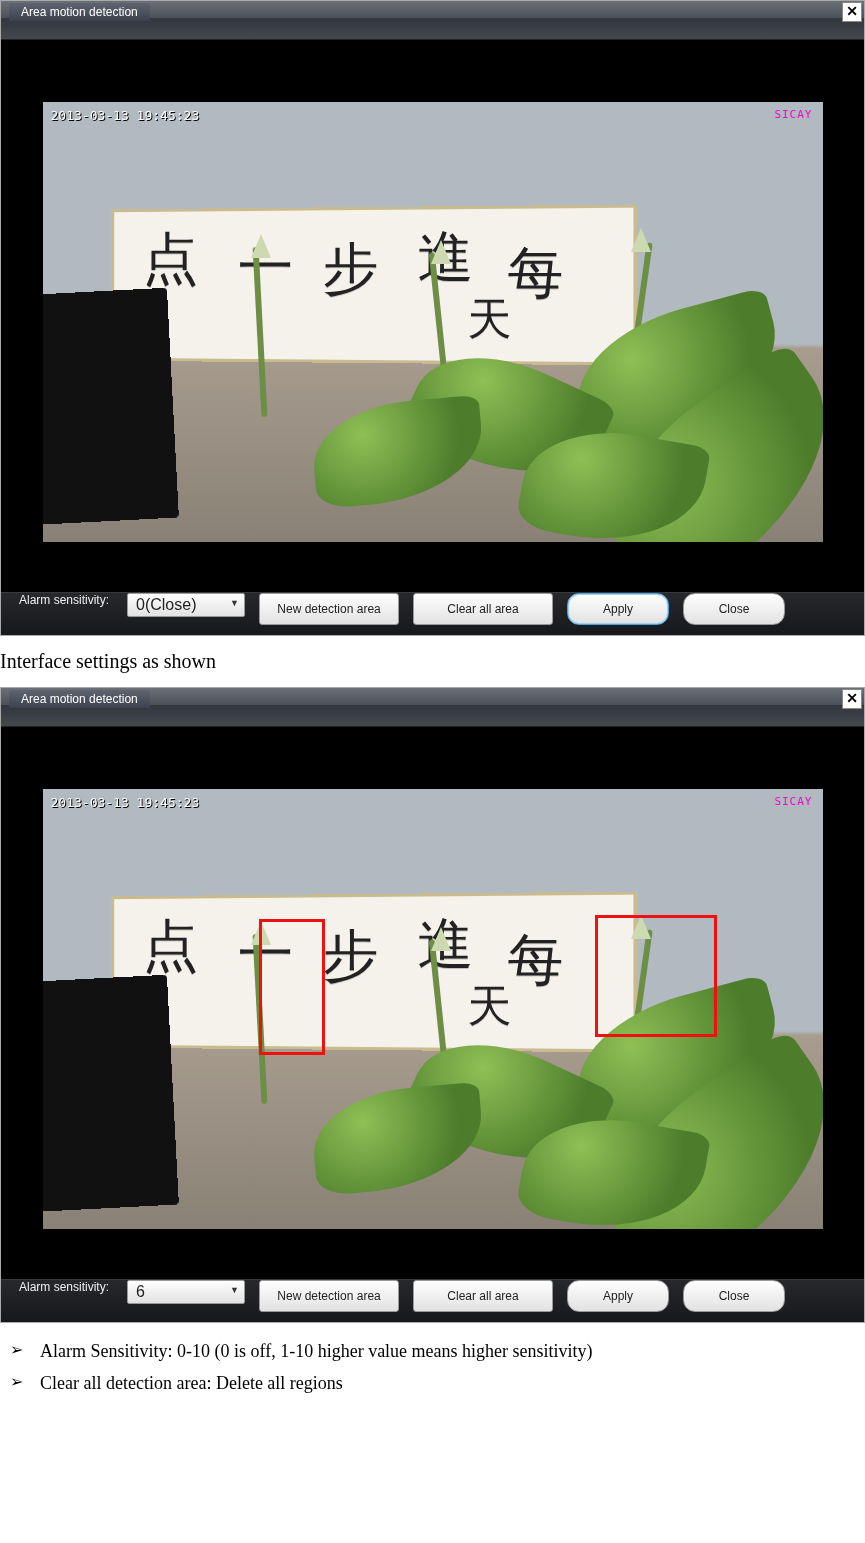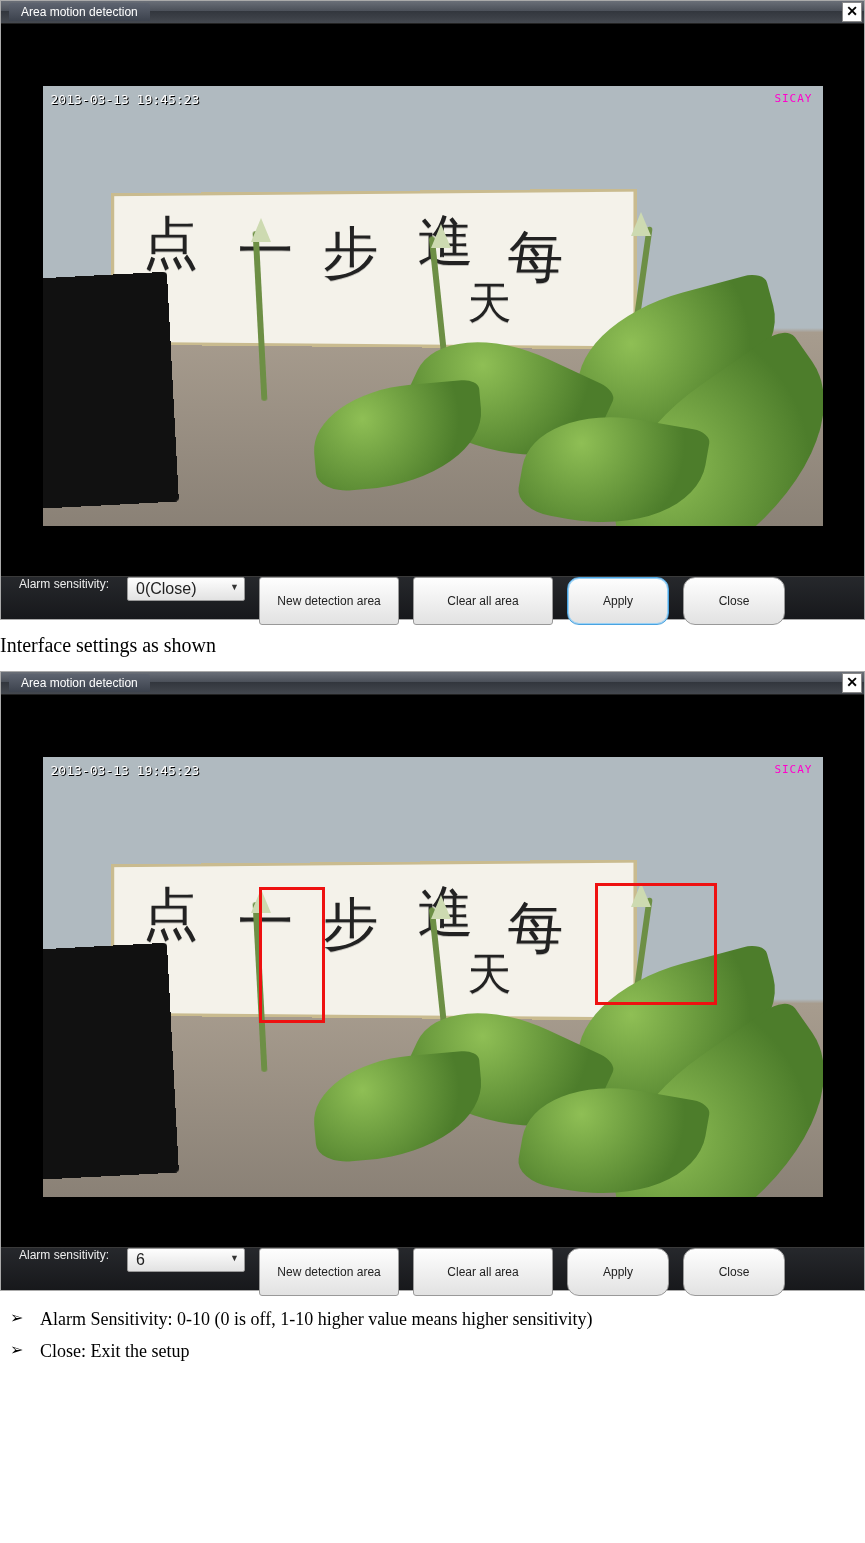--- a/index.html
+++ b/index.html
@@ -15,21 +15,21 @@
     background: #000;
     margin: 0;
   }
   .titlebar {
     background: linear-gradient(#6a6f78,#4b5059 45%,#32363d 46%,#44484f);
     color: #fff;
     height: 22px;
     display: flex;
     align-items: center;
     justify-content: space-between;
-    padding: 0 2px 0 8px;
+    padding: 0 2px 16px 8px;
     font-size: 13px;
     border-bottom: 1px solid #222;
   }
   .tbtitle {
     background: linear-gradient(#5e6470,#3c424d);
     padding: 2px 12px;
     border-radius: 3px 3px 0 0;
     font-size: 12px;
   }
   .closebtn {
@@ -166,21 +166,21 @@
   }
   .btn {
     background: linear-gradient(#fefefe,#e2e2e2);
     border: 1px solid #999;
     border-radius: 3px;
     height: 22px;
     min-width: 118px;
     font-size: 12px;
     color:#222;
     display:flex; align-items:center; justify-content:center;
-    padding:12px 10px;
+    padding:4px 10px;
     cursor:pointer;
   }
   .btn.small { min-width:80px;border-radius:12px; }
   .btn.apply1 {
     border:1px solid #4aa3e0;
     box-shadow: inset 0 0 0 1px #9ad1f5;
   }
 
   .caption {
     font-family: "Times New Roman", serif;
@@ -296,14 +296,14 @@
       </div>
     <div class="btn">New detection area</div>
     <div class="btn">Clear all area</div>
     <div class="btn small">Apply</div>
     <div class="btn small">Close</div>
   </div>
 </div>
 
 <ul class="notes">
   <li>Alarm Sensitivity: 0-10 (0 is off, 1-10 higher value means higher sensitivity)</li>
-  <li>Close: Exit the setup</li>
+  <li>Clear all detection area: Delete all regions</li>
 </ul>
 
 </body></html>

